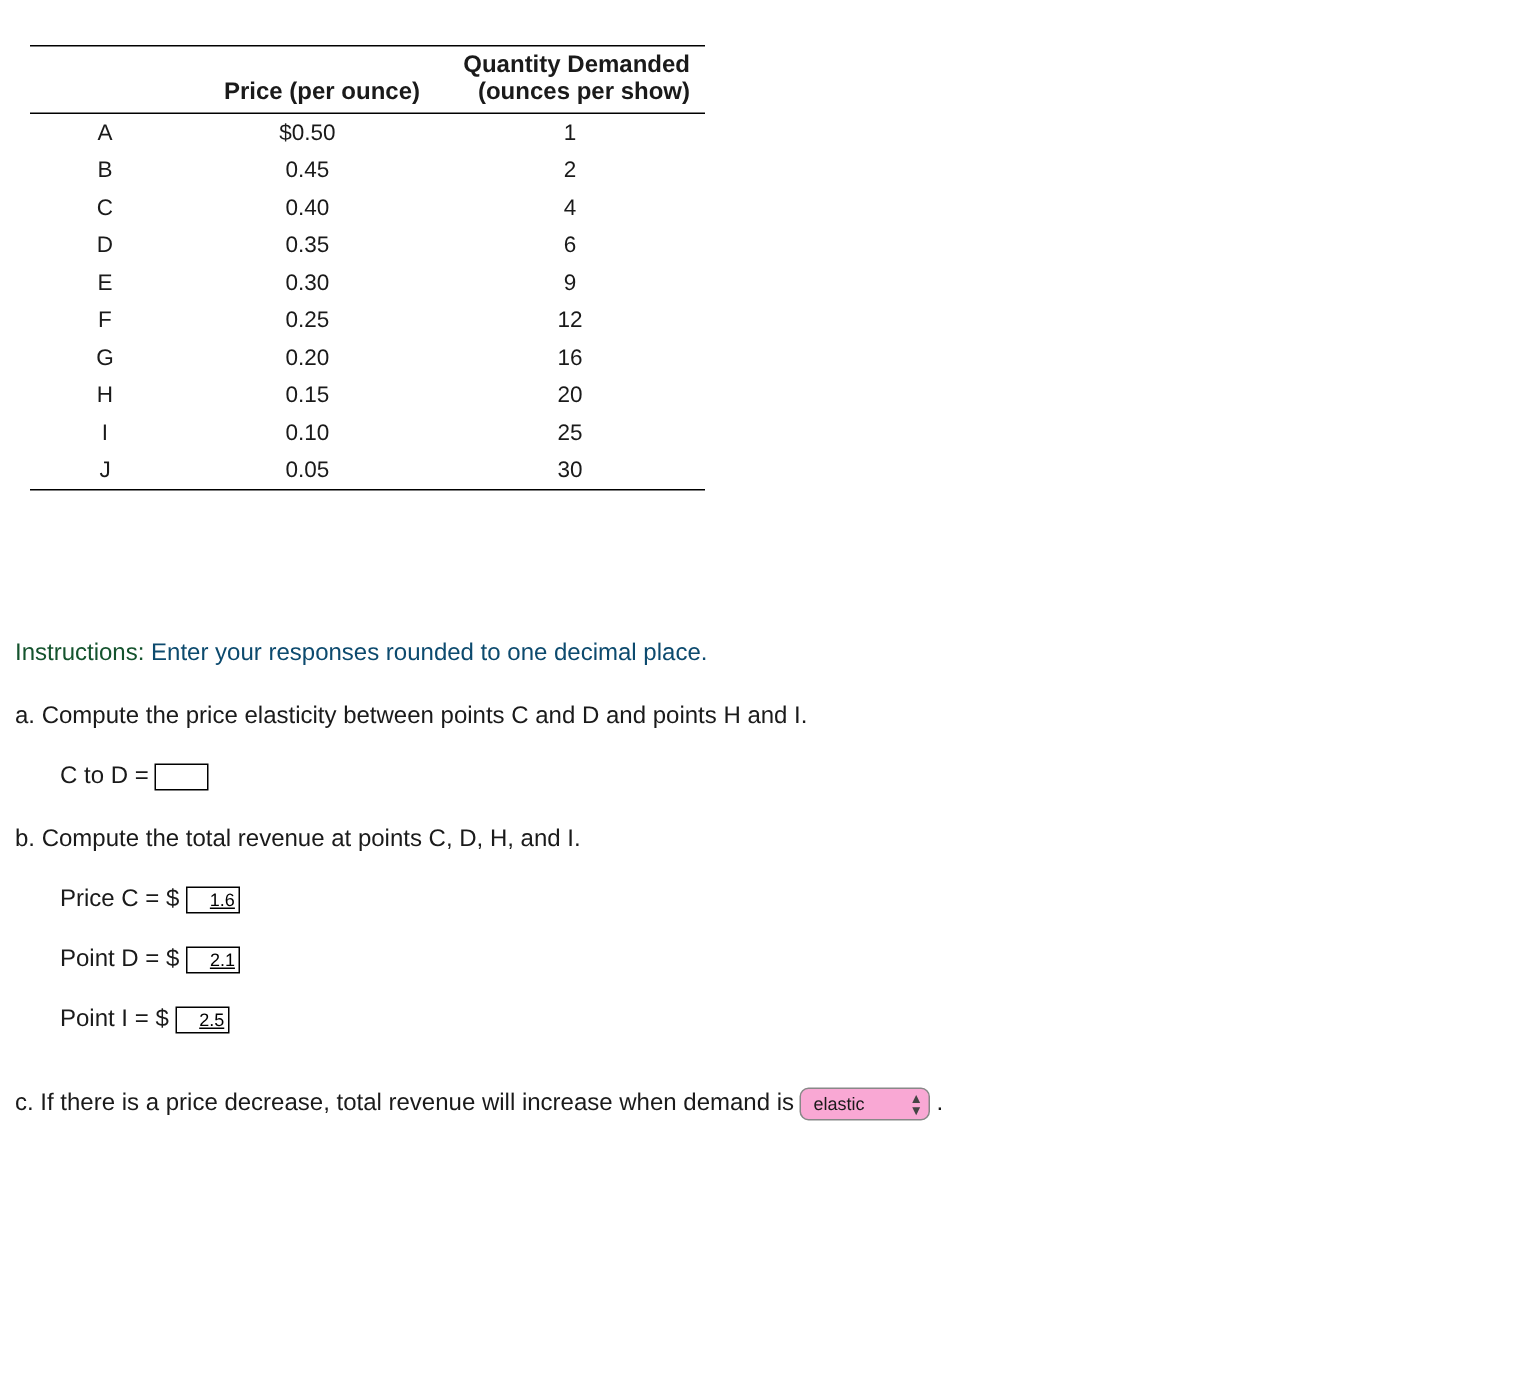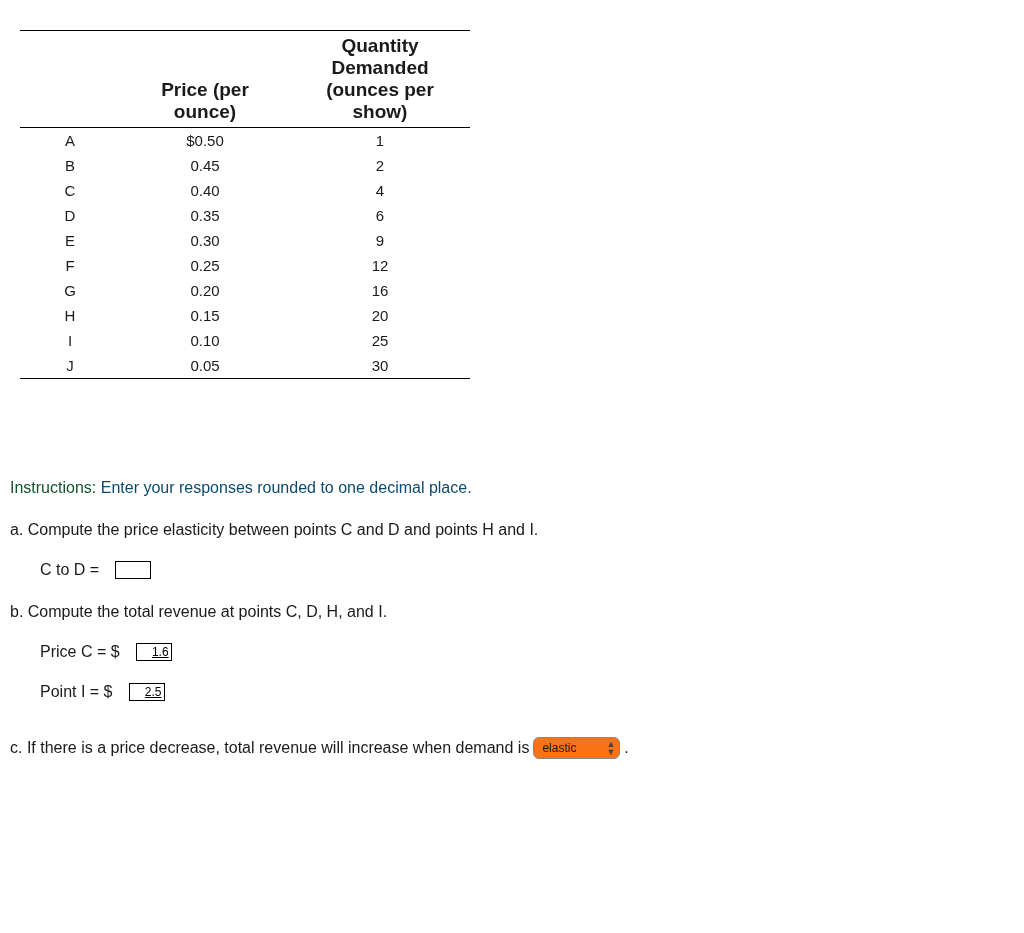--- a/index.html
+++ b/index.html
@@ -12,25 +12,25 @@
     box-sizing: border-box;
   }
   table.demand {
     border-collapse: collapse;
     margin-left: 10px;
     margin-top: 20px;
   }
   table.demand th {
     font-weight: bold;
     padding: 4px 10px;
-    text-align: center;
+    text-align: right;
     border-top: 1.5px solid #000;
     border-bottom: 1.5px solid #000;
     vertical-align: bottom;
-    font-size: 19px;
+    font-size: 16px;
   }
   table.demand th:first-child {
     border-top: 1.5px solid #000;
   }
   table.demand td {
     padding: 4px 10px;
     text-align: center;
     font-size: 15px;
   }
   table.demand tbody tr:last-child td {
@@ -53,41 +53,41 @@
   .question {
     margin-top: 24px;
     margin-bottom: 12px;
   }
   .answer-line {
     margin-left: 30px;
     margin-top: 22px;
     margin-bottom: 22px;
     display: flex;
     align-items: center;
-    gap: 16px;
+    gap: 4px;
   }
   input.num {
     width: 36px;
     height: 18px;
     border: 1px solid #000;
     font-size: 12px;
     text-align: right;
     padding: 0 2px;
     box-sizing: border-box;
     text-decoration: underline;
   }
   .select-wrap {
     display: inline-flex;
     align-items: center;
     border: 1px solid #888;
     border-radius: 6px;
     height: 20px;
     padding: 0 4px 0 8px;
     font-size: 12px;
-    background: #f97316;
+    background: #f9a8d4;
     gap: 30px;
     vertical-align: middle;
   }
   .select-arrows {
     font-size: 9px;
     line-height: 8px;
     display: flex;
     flex-direction: column;
     color: #444;
   }
@@ -179,20 +179,24 @@
     </div>
   </div>
 
 <div class="question">b. Compute the total revenue at points C, D, H, and I.</div>
 <div id="qb-fields">
     <div class="answer-line">
       <span>Price C = $</span>
       <input class="num" value="1.6" style="">
     </div>
     <div class="answer-line">
+      <span>Point D = $</span>
+      <input class="num" value="2.1" style="">
+    </div>
+    <div class="answer-line">
       <span>Point I = $</span>
       <input class="num" value="2.5" style="">
     </div>
   </div>
 
 <div class="question-c">
   <span>c. If there is a price decrease, total revenue will increase when demand is</span>
   <span class="select-wrap">
     <span>elastic</span>
     <span class="select-arrows">

